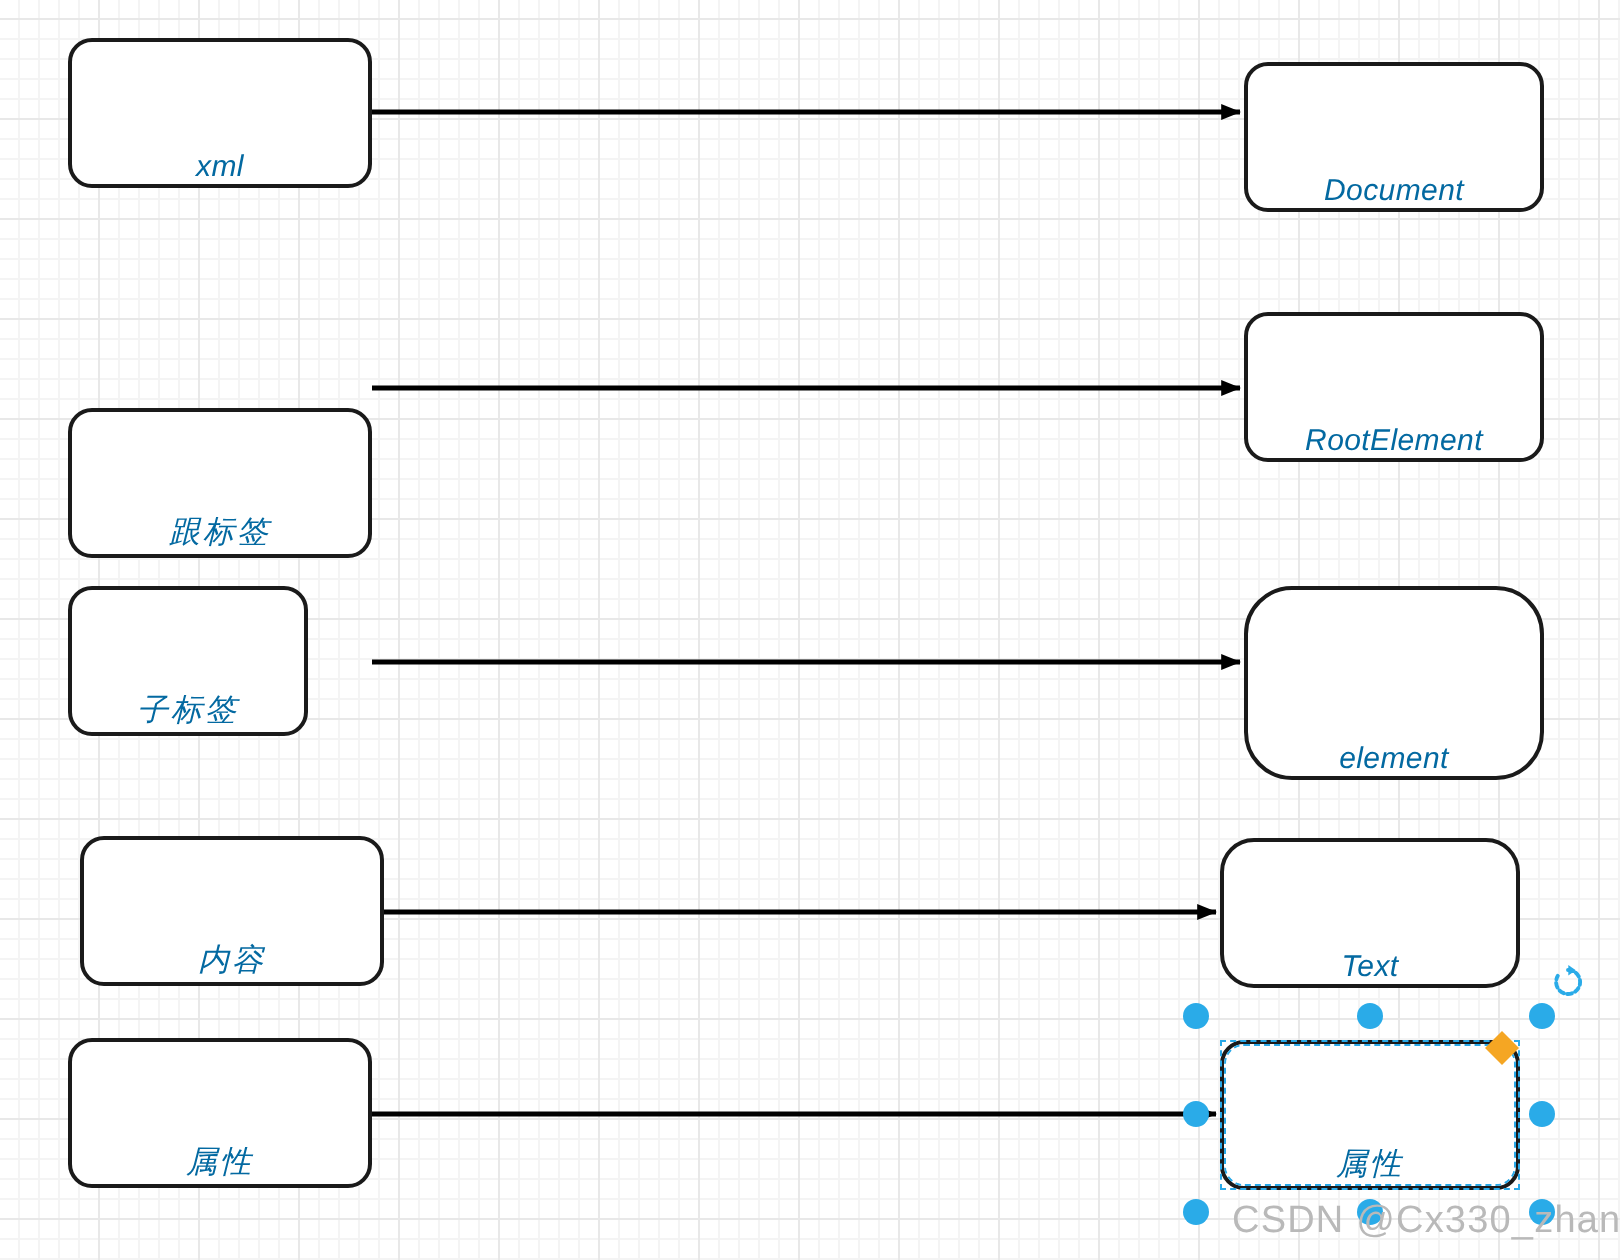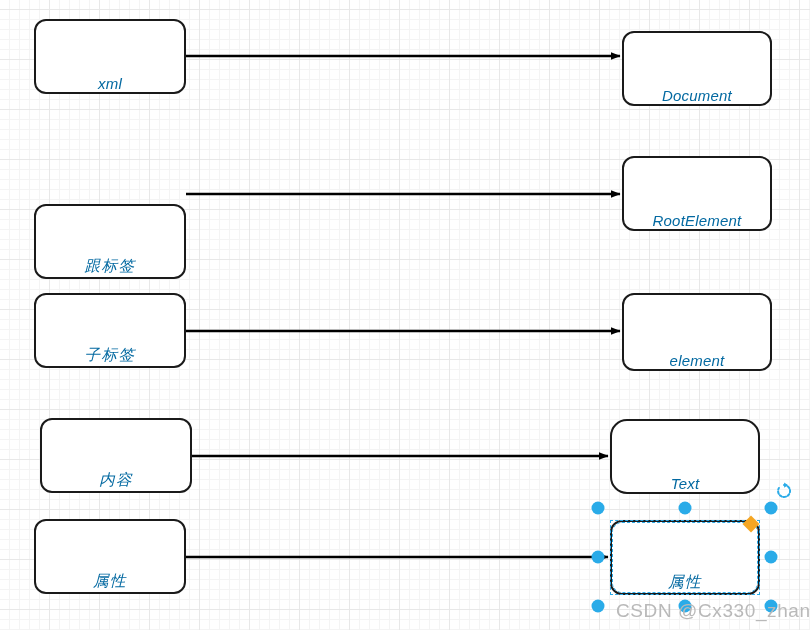--- a/index.html
+++ b/index.html
@@ -125,24 +125,24 @@
       </div>
       <div class="node" style="left: 622px; top: 31px; width: 150px; height: 75px;">
         <span>Document</span>
       </div>
       <div class="node cjk" style="left: 34px; top: 156px; width: 152px; height: 75px; margin-top: 48px;">
         <span>跟标签</span>
       </div>
       <div class="node" style="left: 622px; top: 156px; width: 150px; height: 75px;">
         <span>RootElement</span>
       </div>
-      <div class="node cjk" style="left: 34px; top: 293px; width: 152px; height: 75px;">
+      <div class="node cjk" style="left: 34px; top: 293px; width: 120px; height: 75px;">
         <span>子标签</span>
       </div>
-      <div class="node" style="left: 622px; top: 293px; width: 150px; height: 78px;">
+      <div class="node" style="left: 622px; top: 293px; width: 150px; height: 97px; border-radius: 24px;">
         <span>element</span>
       </div>
       <div class="node cjk" style="left: 40px; top: 418px; width: 152px; height: 75px;">
         <span>内容</span>
       </div>
       <div class="node" style="left: 610px; top: 419px; width: 150px; height: 75px; border-radius: 17px;">
         <span>Text</span>
       </div>
       <div class="node cjk" style="left: 34px; top: 519px; width: 152px; height: 75px;">
         <span>属性</span>

